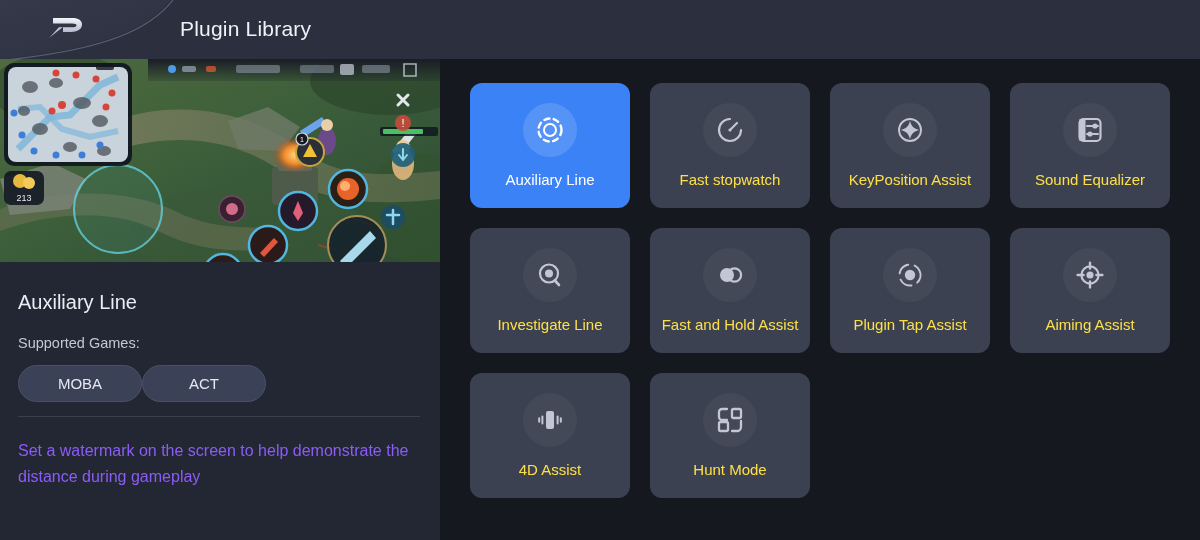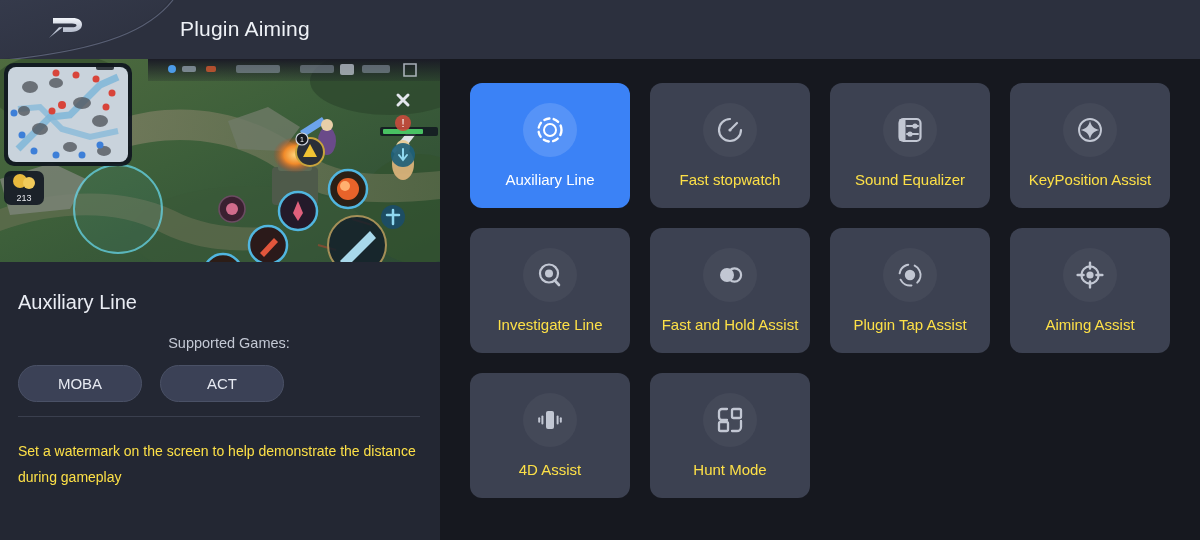--- a/index.html
+++ b/index.html
@@ -47,40 +47,40 @@
   }
   .gs-svg { display:block; width: 440px; height: 203px; }
 
   .detail-body { position: absolute; top: 203px; left: 0; width: 440px; }
   .detail-title {
     margin: 29px 0 0 18px;
     font-size: 20px; color: #e9ecf3; font-weight: 400;
   }
   .detail-sub {
     margin: 21px 0 0 18px;
-    font-size: 14.5px; color: #c3c8d4; text-align: center;
-  }
-  .tag-row { margin: 14px 0 0 18px; display: flex; gap: 18px; }
+    font-size: 14.5px; color: #c3c8d4;
+  }
+  .tag-row { margin: 14px 0 0 18px; display: flex; }
   .tag {
     width: 124px; height: 37px;
     border-radius: 19px;
     background: #3b4156;
     border: 1px solid #4a5166;
     color: #e6e9f1; font-size: 15px;
     display: flex; align-items: center; justify-content: center;
   }
   .divider {
     position: absolute; left: 18px; top: 154px;
     width: 402px; height: 1px;
     background: #3a3f4e;
   }
   .detail-desc {
     position: absolute; left: 18px; top: 176px;
     width: 400px;
-    font-size: 14px; line-height: 26px; color: #fde047;
+    font-size: 16px; line-height: 26px; color: #8b5cf6;
   }
 
   
   .grid-area {
     position: absolute; top: 59px; left: 440px;
     width: 760px; height: 481px;
     background: #16181f;
   }
   .grid {
     position: absolute; left: 30px; top: 24px;
@@ -142,21 +142,21 @@
         <defs>
           <linearGradient id="lg" x1="0" y1="0" x2="0" y2="1">
             <stop offset="0" stop-color="#f2f5fa"></stop>
             <stop offset="1" stop-color="#9aa3b8"></stop>
           </linearGradient>
         </defs>
         <path d="M12 24 L26 13 L26 18 L34 18 C42 18 45 14 45 10.5 C45 6.5 41.5 4 35.5 4 L16 4 L16 9.5 L35 9.5 C38 9.5 39.5 10.2 39.5 11.4 C39.5 12.6 38 13.2 35 13.2 L22 13.2 Z" fill="url(#lg)"></path>
       </svg>
     </div>
 
-    <div class="header-title">Plugin Aiming</div>
+    <div class="header-title">Plugin Library</div>
   </div>
 
   <div class="left-panel">
 
     <div class="game-shot">
       <svg class="gs-svg" viewBox="0 0 440 203" preserveAspectRatio="none">
         <defs>
           <linearGradient id="terr" x1="0" y1="0" x2="1" y2="1">
             <stop offset="0" stop-color="#4f6b3f"></stop>
             <stop offset=".45" stop-color="#3d5f3a"></stop>
@@ -348,49 +348,49 @@
             <circle cx="15" cy="15" r="1.6" fill="#c2c7d3"></circle>
           </svg>
         </div>
         <div class="tile-label-clip">
           <span class="tile-label">Fast stopwatch</span>
         </div>
       </div>
 
       <div class="tile">
         <div class="tile-icon-bg">
+          <svg width="30" height="30" viewBox="0 0 30 30">
+            <circle cx="15" cy="15" r="11" fill="none" stroke="#c2c7d3" stroke-width="1.9"></circle>
+            <path d="M15 5.5 C16 11 19 14 24.5 15 C19 16 16 19 15 24.5 C14 19 11 16 5.5 15 C11 14 14 11 15 5.5 Z" fill="#c2c7d3"></path>
+          </svg>
+        </div>
+        <div class="tile-label-clip">
+          <span class="tile-label">KeyPosition Assist</span>
+        </div>
+      </div>
+
+      <div class="tile">
+        <div class="tile-icon-bg">
           <svg width="28" height="28" viewBox="0 0 28 28">
             <rect x="3.5" y="3" width="21" height="22" rx="4" fill="none" stroke="#c2c7d3" stroke-width="2.2"></rect>
             <rect x="3.5" y="3" width="6" height="22" fill="#c2c7d3"></rect>
             <path d="M11 10 h11" stroke="#c2c7d3" stroke-width="2" stroke-linecap="round"></path>
             <path d="M11 18 h11" stroke="#c2c7d3" stroke-width="2" stroke-linecap="round"></path>
             <circle cx="19" cy="10" r="2.6" fill="#c2c7d3"></circle>
             <circle cx="14" cy="18" r="2.6" fill="#c2c7d3"></circle>
           </svg>
         </div>
         <div class="tile-label-clip">
           <span class="tile-label">Sound Equalizer</span>
         </div>
       </div>
 
       <div class="tile">
         <div class="tile-icon-bg">
           <svg width="30" height="30" viewBox="0 0 30 30">
-            <circle cx="15" cy="15" r="11" fill="none" stroke="#c2c7d3" stroke-width="1.9"></circle>
-            <path d="M15 5.5 C16 11 19 14 24.5 15 C19 16 16 19 15 24.5 C14 19 11 16 5.5 15 C11 14 14 11 15 5.5 Z" fill="#c2c7d3"></path>
-          </svg>
-        </div>
-        <div class="tile-label-clip">
-          <span class="tile-label">KeyPosition Assist</span>
-        </div>
-      </div>
-
-      <div class="tile">
-        <div class="tile-icon-bg">
-          <svg width="30" height="30" viewBox="0 0 30 30">
             <circle cx="14" cy="13.5" r="9" fill="none" stroke="#c2c7d3" stroke-width="2.2"></circle>
             <circle cx="14" cy="13.5" r="4" fill="#c2c7d3"></circle>
             <path d="M19.8 20.5 L24 25" stroke="#c2c7d3" stroke-width="2.6" stroke-linecap="round"></path>
           </svg>
         </div>
         <div class="tile-label-clip">
           <span class="tile-label">Investigate Line</span>
         </div>
       </div>
 

